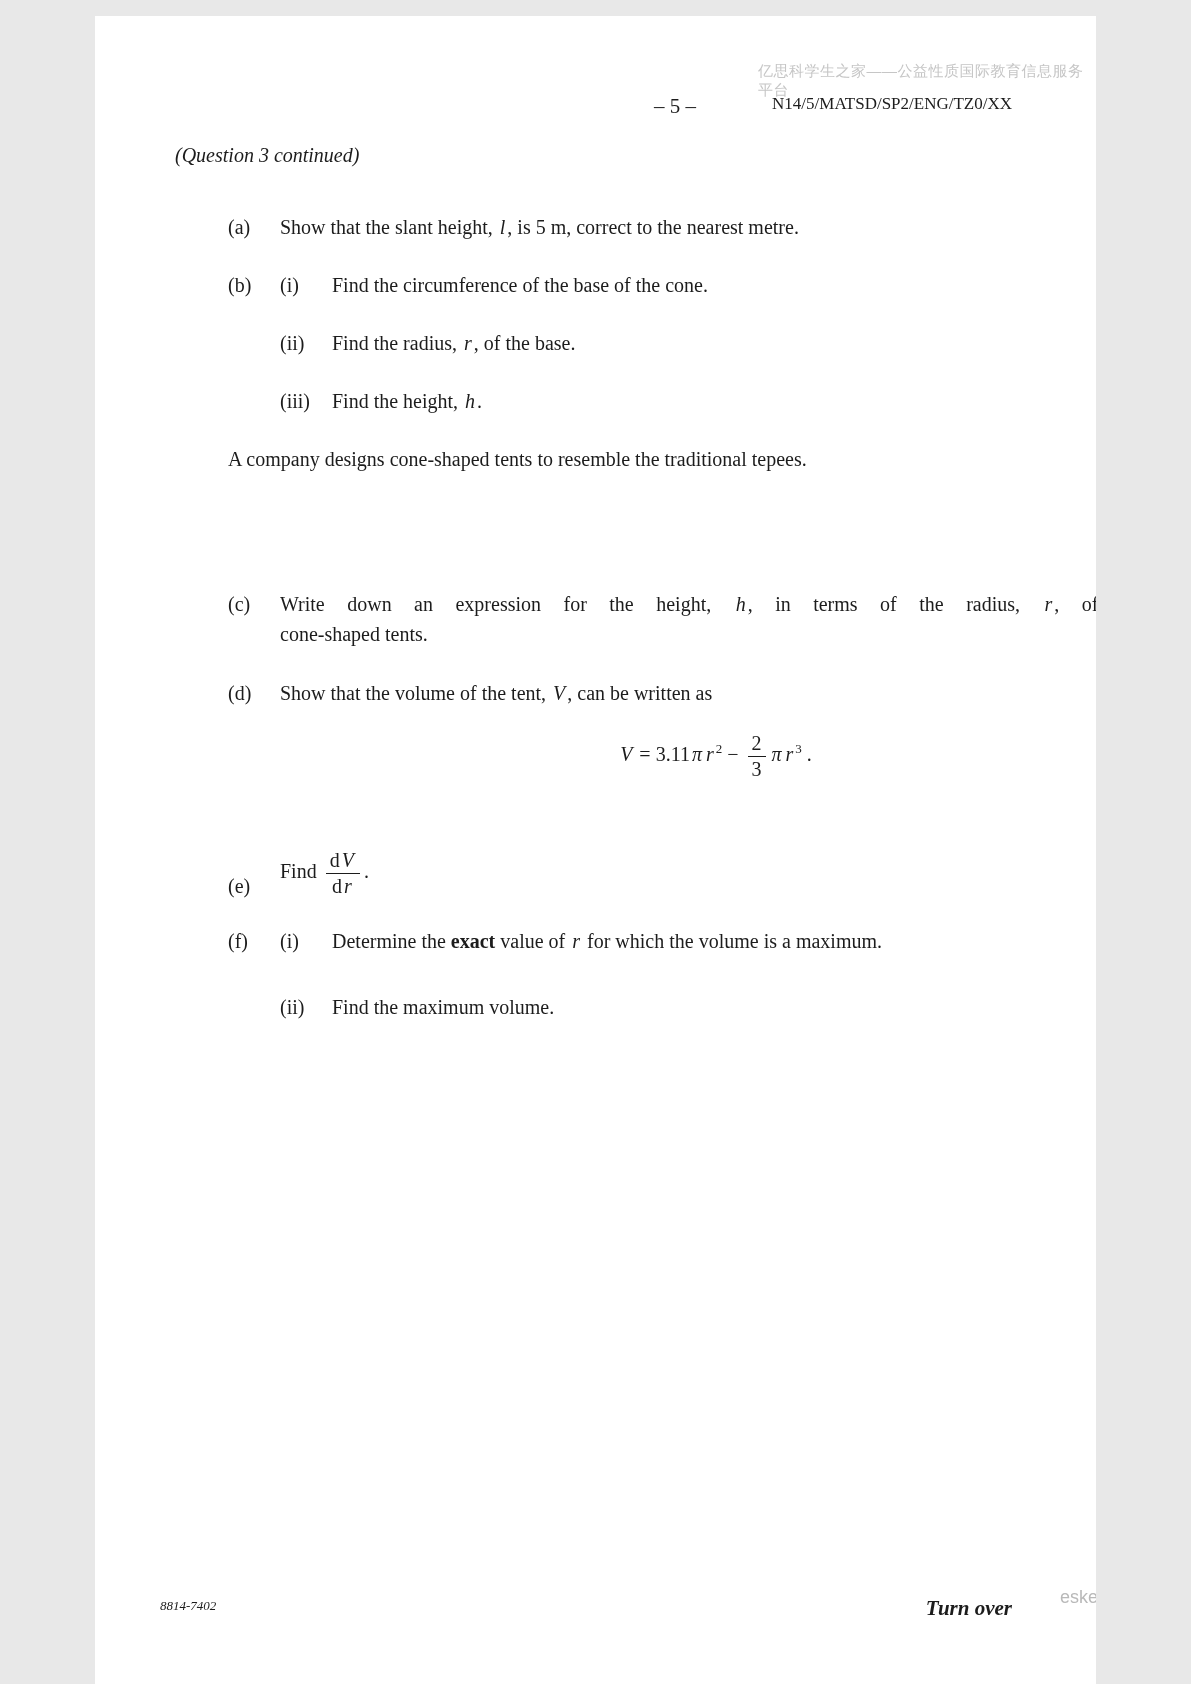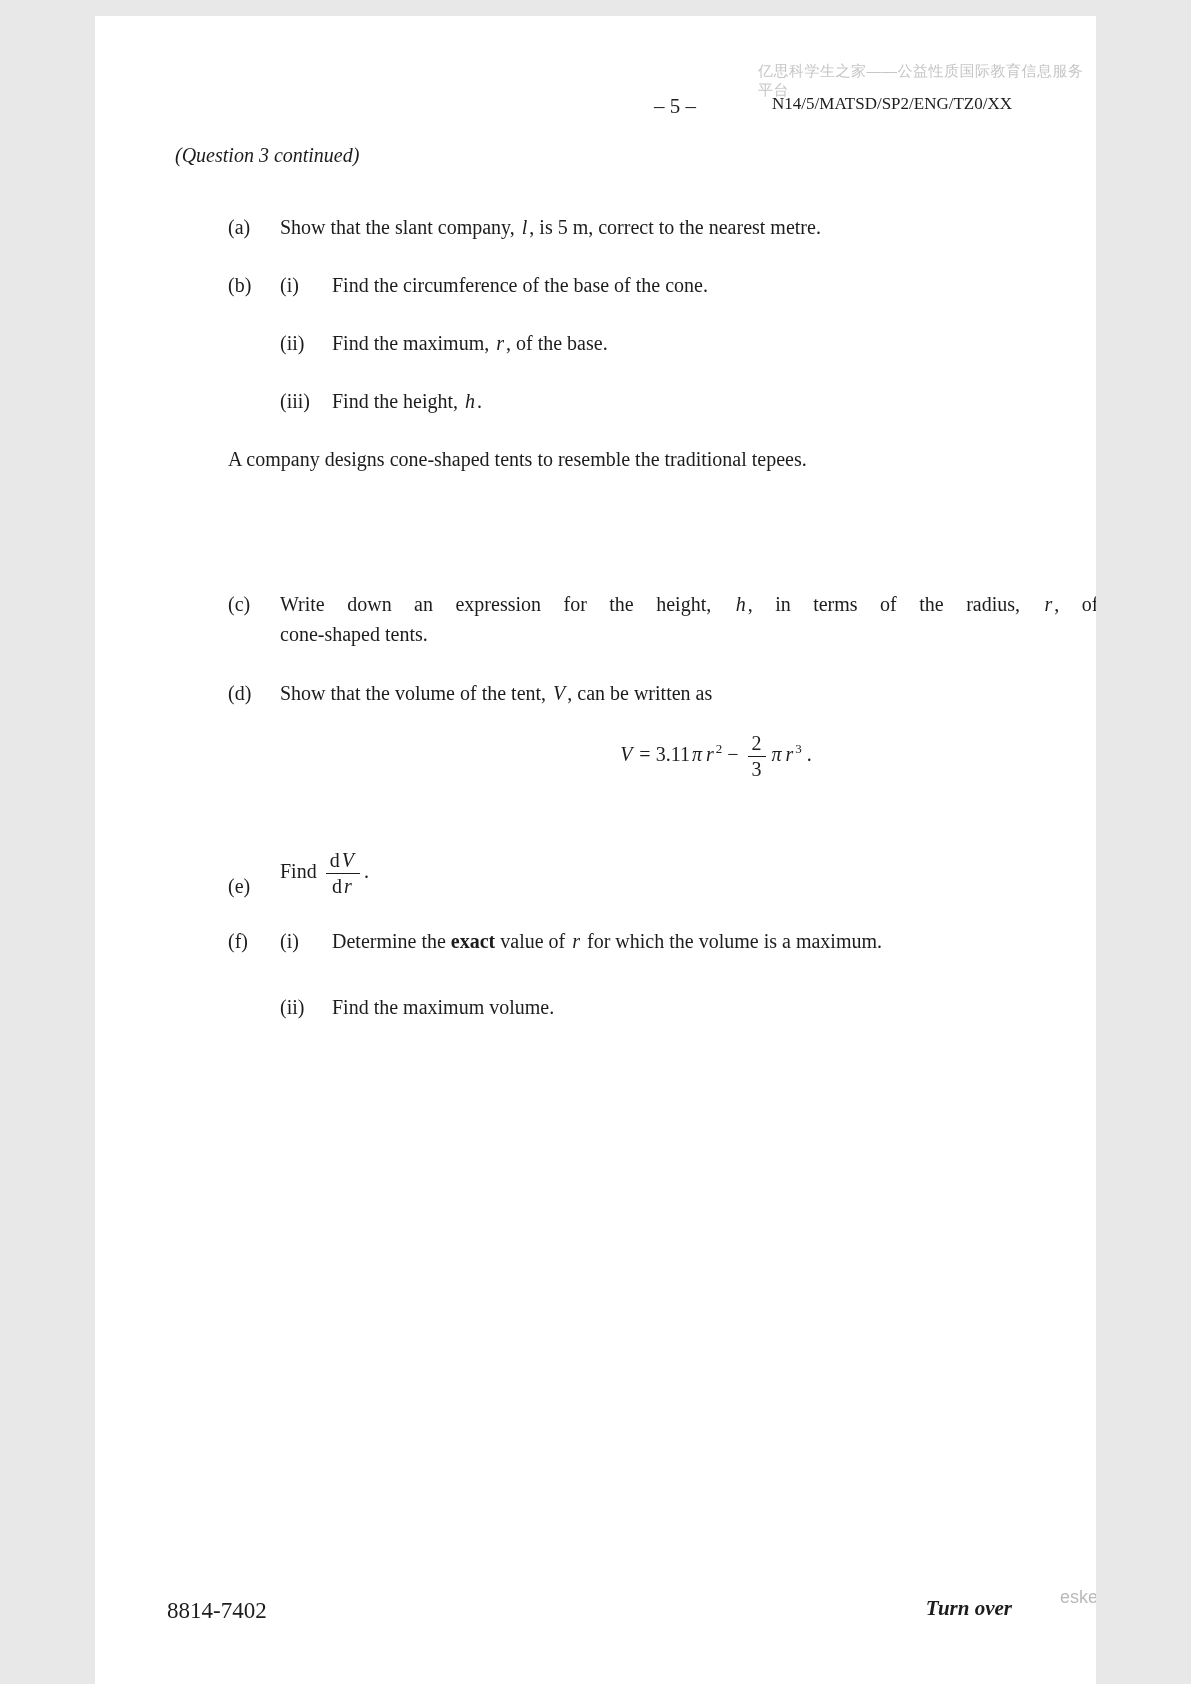--- a/index.html
+++ b/index.html
@@ -49,21 +49,21 @@
     display:inline-block; vertical-align:middle;
     text-align:center; line-height:1.15; margin:0 4px;
   }
   .frac .top { display:block; padding:0 4px 1px; border-bottom:1.5px solid #1c1c1c; }
   .frac .bot { display:block; padding-top:1px; }
   .formula-row { text-align:center; }
   .formula-row .mark { top:36px; }
   .e-row .mark { top:22px; }
   .c-row .mark { top:30px; }
   
-  .footer-ref { position:absolute; left:72px; top:1582px; font-size:23px; }
+  .footer-ref { position:absolute; left:65px; top:1582px; font-size:13px;font-style:italic; }
   .footer-wm {
     position:absolute; left:965px; top:1571px;
     font-family:"Liberation Sans", sans-serif;
     font-size:18px; color:#b9b9b9;
   }
   .turn-over { position:absolute; right:84px; top:1580px; font-weight:700; font-size:21px;font-style:italic; }
 </style>
 </head>
 <body>
 
@@ -71,35 +71,35 @@
 
   <div class="hdr-watermark">亿思科学生之家——公益性质国际教育信息服务平台</div>
   <div class="page-num">– 5 –</div>
   <div class="paper-code">N14/5/MATSD/SP2/ENG/TZ0/XX</div>
 
   <div class="continuation">(Question 3 continued)</div>
 
   <div class="row" style="top:196px;">
     <span class="lbl1">(a)</span>
     <div class="txt1">
-      <span>Show that the slant company, </span><span class="v">l</span><span>, is 5 m, correct to the nearest metre.</span>
+      <span>Show that the slant height, </span><span class="v">l</span><span>, is 5 m, correct to the nearest metre.</span>
     </div>
     <span class="mark">[2]</span>
   </div>
 
   <div class="row" style="top:254px;">
     <span class="lbl1">(b)</span>
     <span class="lbl2">(i)</span>
     <div class="txt2">Find the circumference of the base of the cone.</div>
   </div>
 
   <div class="row" style="top:312px;">
     <span class="lbl2">(ii)</span>
     <div class="txt2">
-      <span>Find the maximum, </span><span class="v">r</span><span>, of the base.</span>
+      <span>Find the radius, </span><span class="v">r</span><span>, of the base.</span>
     </div>
   </div>
 
   <div class="row" style="top:370px;">
     <span class="lbl2">(iii)</span>
     <div class="txt2">
       <span>Find the height, </span><span class="v">h</span><span>.</span>
     </div>
     <span class="mark">[6]</span>
   </div>

